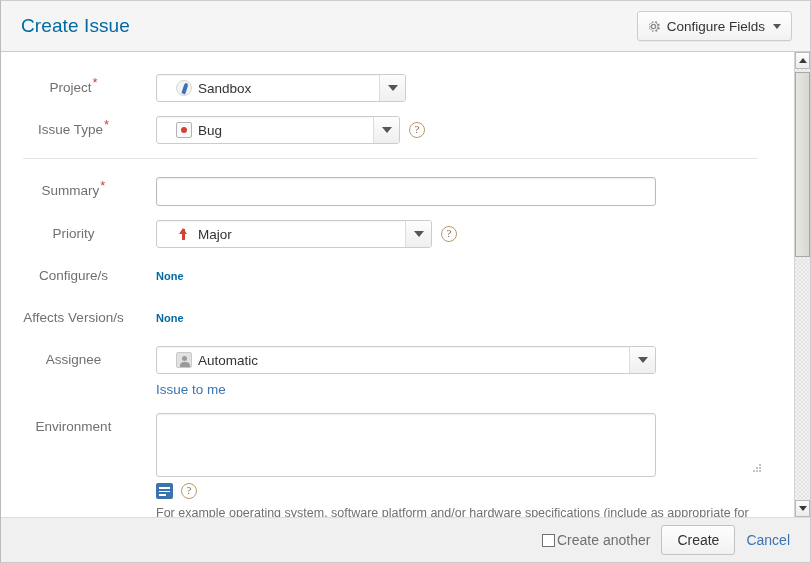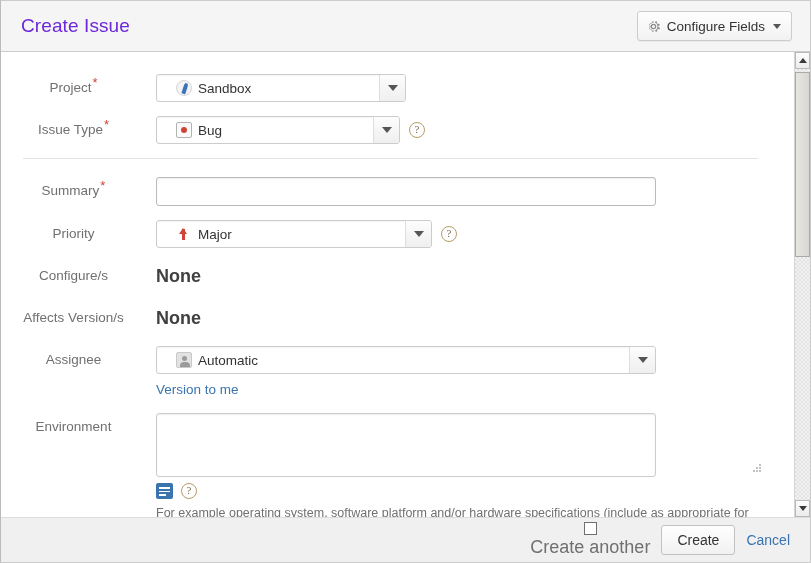--- a/index.html
+++ b/index.html
@@ -28,21 +28,21 @@
     height: 51px;
     flex: 0 0 51px;
     background: #f5f5f5;
     border-bottom: 1px solid #ccc;
     display: flex;
     align-items: center;
     padding: 0 18px 0 20px;
   }
   .dlg-title {
     font-size: 19px;
-    color: #6d28d9;
+    color: #0369a1;
     font-weight: normal;
     letter-spacing: .1px;
   }
   .configure-btn {
     margin-left: auto;
     display: inline-flex;
     align-items: center;
     gap: 6px;
     height: 30px;
     padding: 0 10px 0 8px;
@@ -158,22 +158,22 @@
     font-size: 13.5px;
     color: #333;
     padding: 0 6px;
     box-shadow: inset 0 1px 2px rgba(0,0,0,.07);
     outline: none;
     font-family: "Liberation Sans", sans-serif;
   }
   .txt.focused { border-color: #bbb; }
 
   .readonly-val {
-    font-size: 18px;
-    color: #404040;
+    font-size: 11px;
+    color: #0369a1;
     font-weight: bold;
     line-height: 28px;
   }
 
   .help-icon {
     width: 16px; height: 16px;
     border-radius: 50%;
     border: 1.5px solid #b89b6a;
     color: #7a6a4f;
     font-size: 11px;
@@ -389,24 +389,23 @@
     display: flex;
     align-items: center;
     justify-content: flex-end;
     padding-right: 20px;
     gap: 11px;
   }
   .cb-wrap {
     display: flex;
     align-items: center;
     gap: 2px;
-    font-size: 18px;
+    font-size: 14px;
     color: #707070;
     cursor: pointer;
-    flex-direction: column;
   }
   .cb {
     width: 13px; height: 13px;
     border: 1px solid #707070;
     background: #fff;
     display: inline-block;
     flex: 0 0 13px;
   }
   .create-btn {
     height: 30px;
@@ -522,21 +521,21 @@
             <span class="sel-arrow">
                 <i></i>
               </span>
           </div>
         </div>
       </div>
 
       <div class="row assign-row">
         <div class="label"></div>
         <div class="field">
-          <a class="link">Version to me</a>
+          <a class="link">Issue to me</a>
         </div>
       </div>
 
       <div class="row">
         <div class="label">Environment</div>
         <div>
           <div class="ta-wrap">
             <textarea class="ta" placeholder="" style=""></textarea>
             <span class="resize-grip">
               <span style="left:6px;top:0;"></span>

